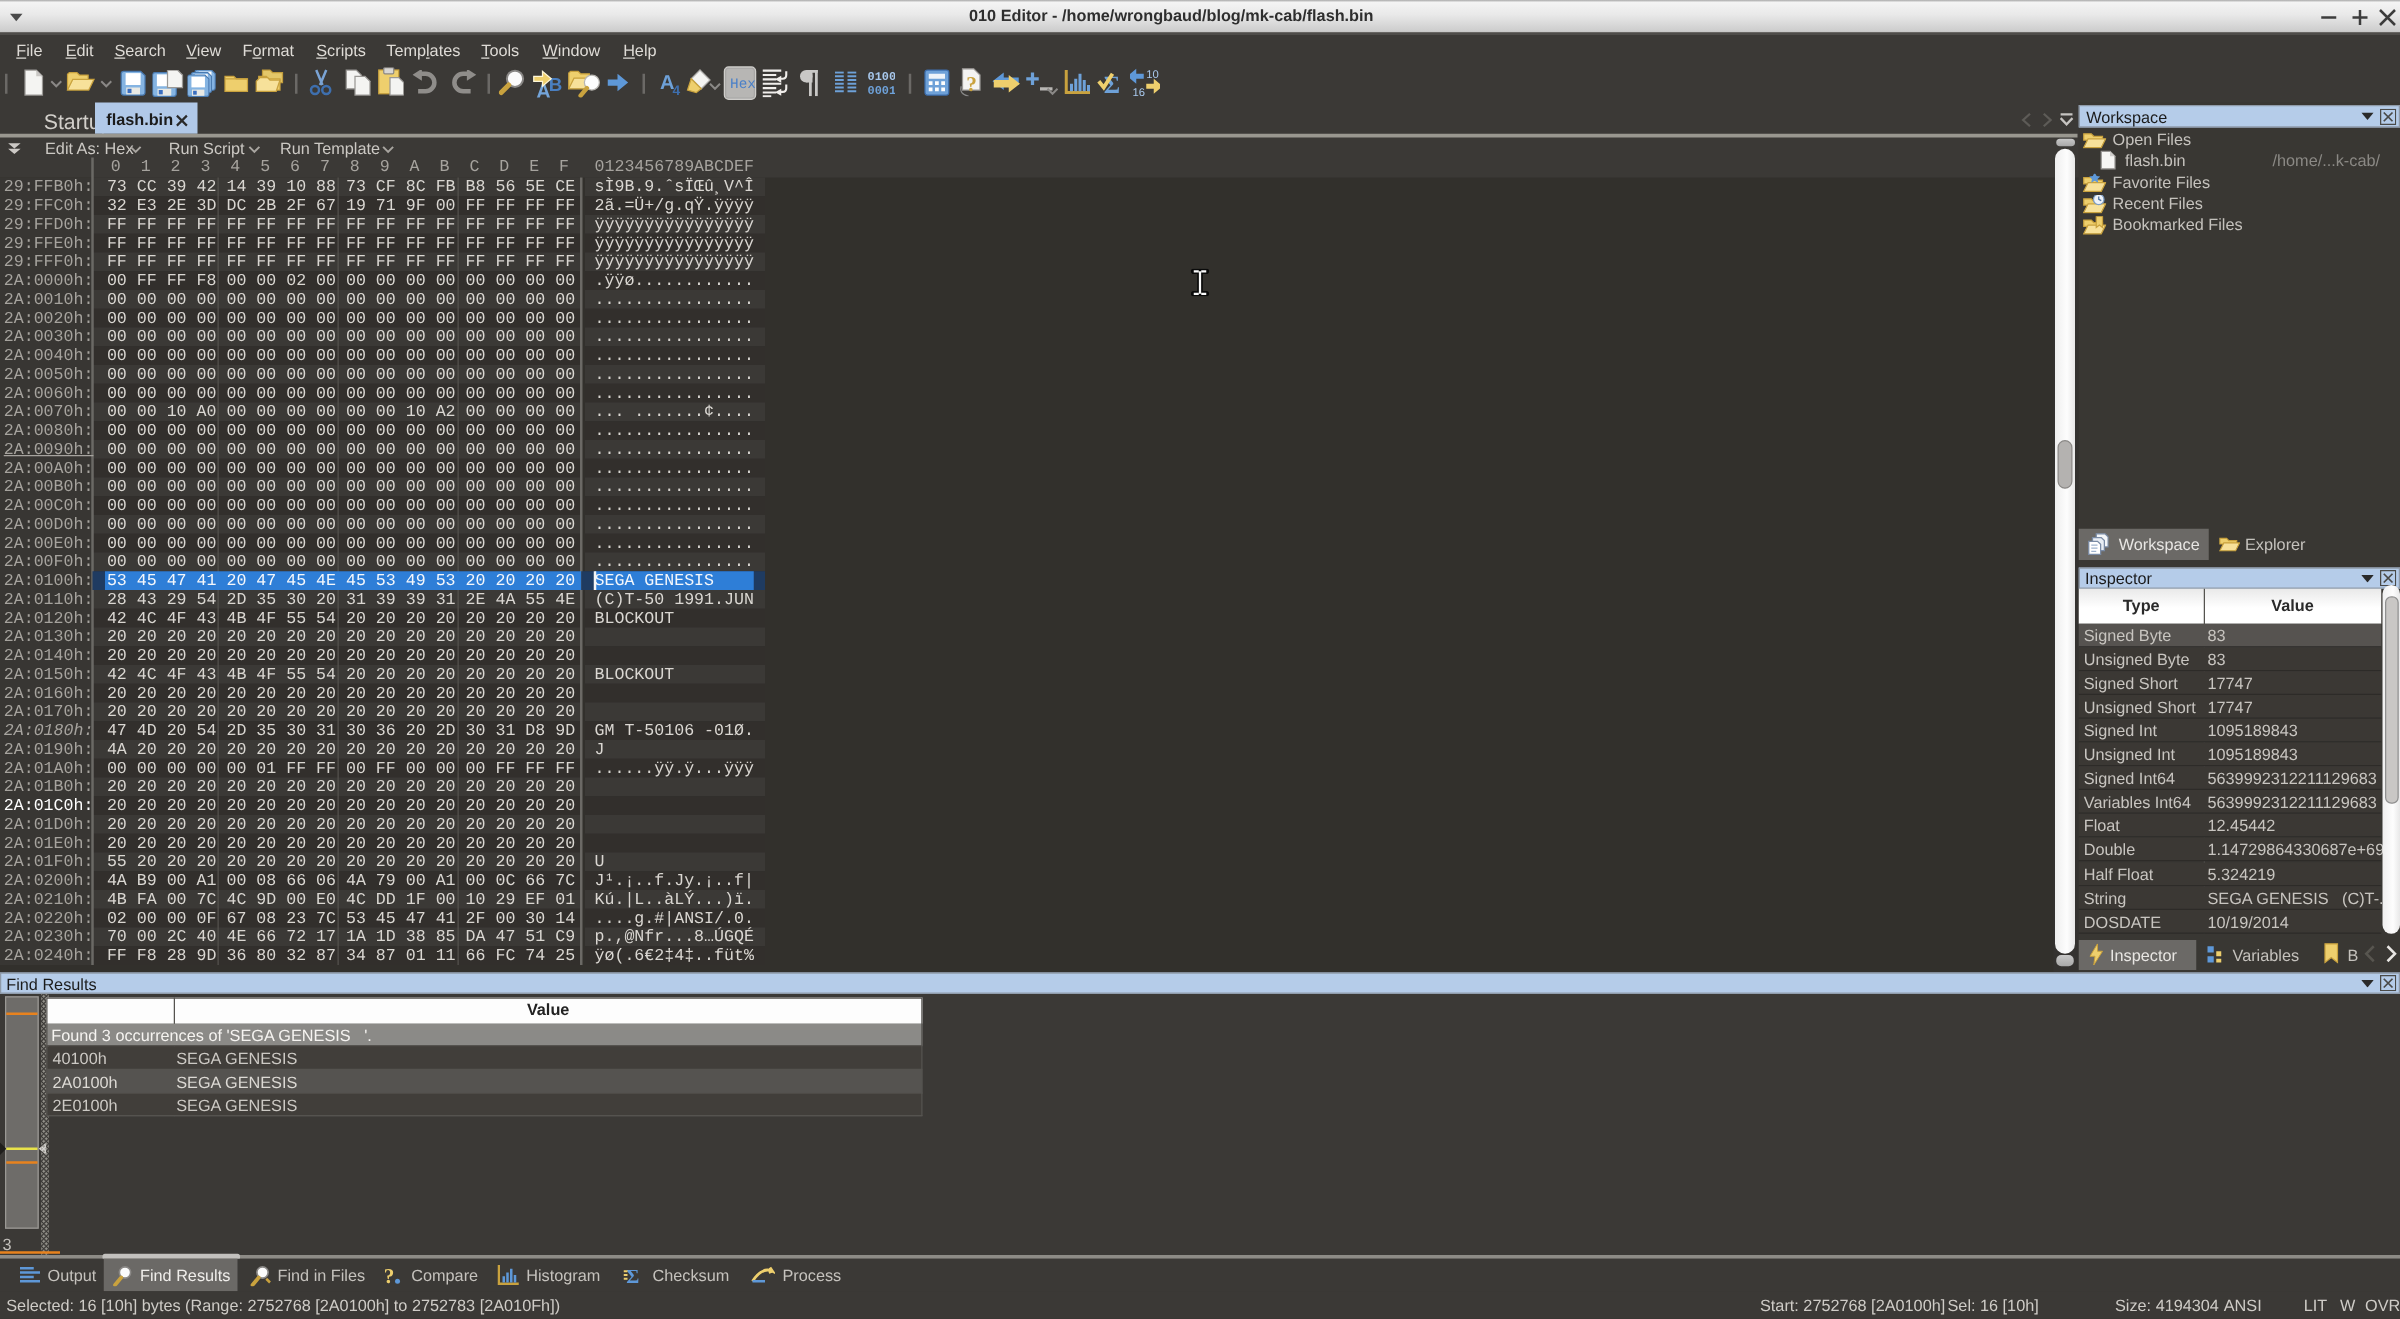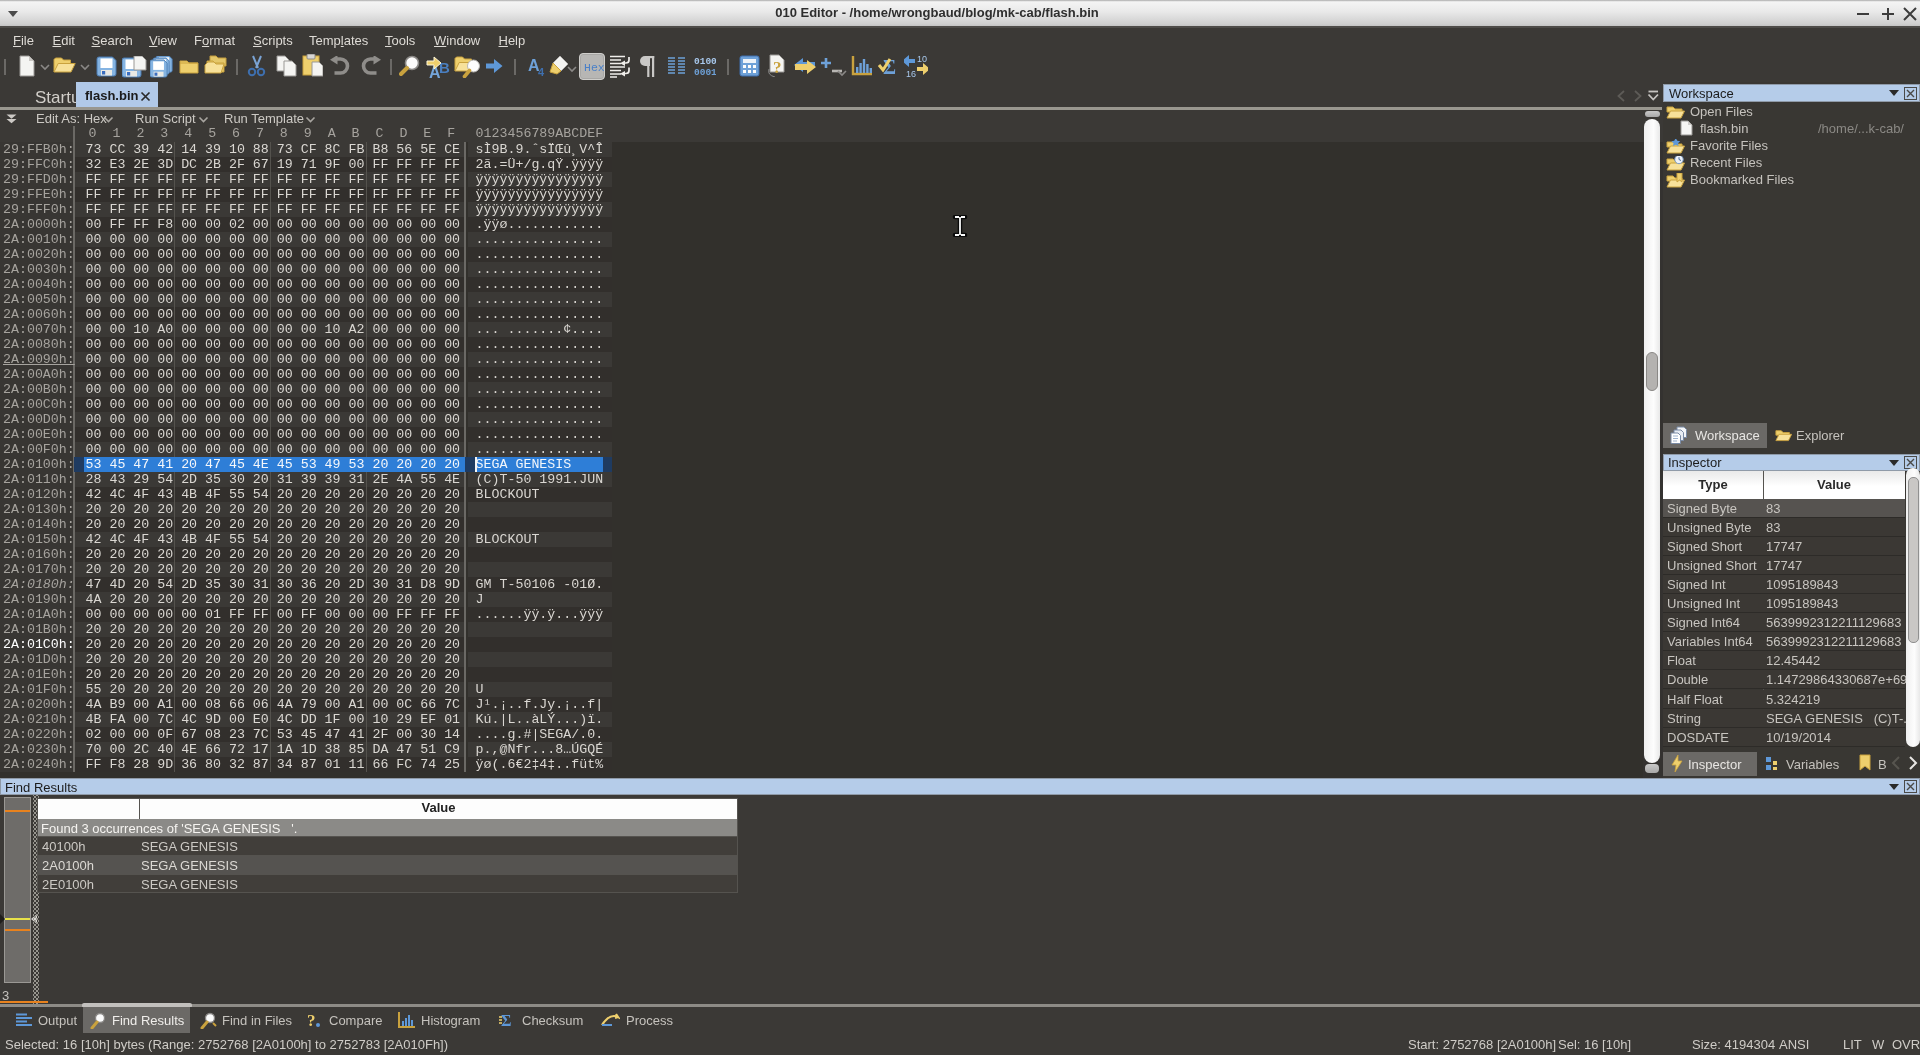--- a/index.html
+++ b/index.html
@@ -448,21 +448,21 @@
 <div class="a mono" style="left:85.5px;top:681.5px;color:#dad7d2;">55 20 20 20 20 20 20 20 20 20 20 20 20 20 20 20</div>
 <div class="a mono" style="left:475.6px;top:681.5px;color:#dad7d2;">U               </div>
 <div class="a mono" style="left:3px;top:696.5px;color:#a6a39e;">2A:0200h:</div>
 <div class="a mono" style="left:85.5px;top:696.5px;color:#dad7d2;">4A B9 00 A1 00 08 66 06 4A 79 00 A1 00 0C 66 7C</div>
 <div class="a mono" style="left:475.6px;top:696.5px;color:#dad7d2;">J¹.¡..f.Jy.¡..f|</div>
 <div class="a mono" style="left:3px;top:711.5px;color:#a6a39e;">2A:0210h:</div>
 <div class="a mono" style="left:85.5px;top:711.5px;color:#dad7d2;">4B FA 00 7C 4C 9D 00 E0 4C DD 1F 00 10 29 EF 01</div>
 <div class="a mono" style="left:475.6px;top:711.5px;color:#dad7d2;">Kú.|L..àLÝ...)ï.</div>
 <div class="a mono" style="left:3px;top:726.5px;color:#a6a39e;">2A:0220h:</div>
 <div class="a mono" style="left:85.5px;top:726.5px;color:#dad7d2;">02 00 00 0F 67 08 23 7C 53 45 47 41 2F 00 30 14</div>
-<div class="a mono" style="left:475.6px;top:726.5px;color:#dad7d2;">....g.#|SEGA/.0.</div>
+<div class="a mono" style="left:475.6px;top:726.5px;color:#dad7d2;">....g.#|ANSI/.0.</div>
 <div class="a mono" style="left:3px;top:741.5px;color:#a6a39e;">2A:0230h:</div>
 <div class="a mono" style="left:85.5px;top:741.5px;color:#dad7d2;">70 00 2C 40 4E 66 72 17 1A 1D 38 85 DA 47 51 C9</div>
 <div class="a mono" style="left:475.6px;top:741.5px;color:#dad7d2;">p.,@Nfr...8…ÚGQÉ</div>
 <div class="a mono" style="left:3px;top:756.5px;color:#a6a39e;">2A:0240h:</div>
 <div class="a mono" style="left:85.5px;top:756.5px;color:#dad7d2;">FF F8 28 9D 36 80 32 87 34 87 01 11 66 FC 74 25</div>
 <div class="a mono" style="left:475.6px;top:756.5px;color:#dad7d2;">ÿø(.6€2‡4‡..füt%</div>
 <svg class="a" style="left:951px;top:215px;" width="18" height="22" viewBox="0 0 18 22">
     <path d="M4 2 h4 M10 2 h4 M9 2 v18 M4 20 h4 M10 20 h4" stroke="#0a0a0a" stroke-width="4.5" fill="none" stroke-linecap="round"></path>
     <path d="M4 2 h4 M10 2 h4 M9 2 v18 M4 20 h4 M10 20 h4" stroke="#fafafa" stroke-width="1.8" fill="none"></path>
   </svg>

